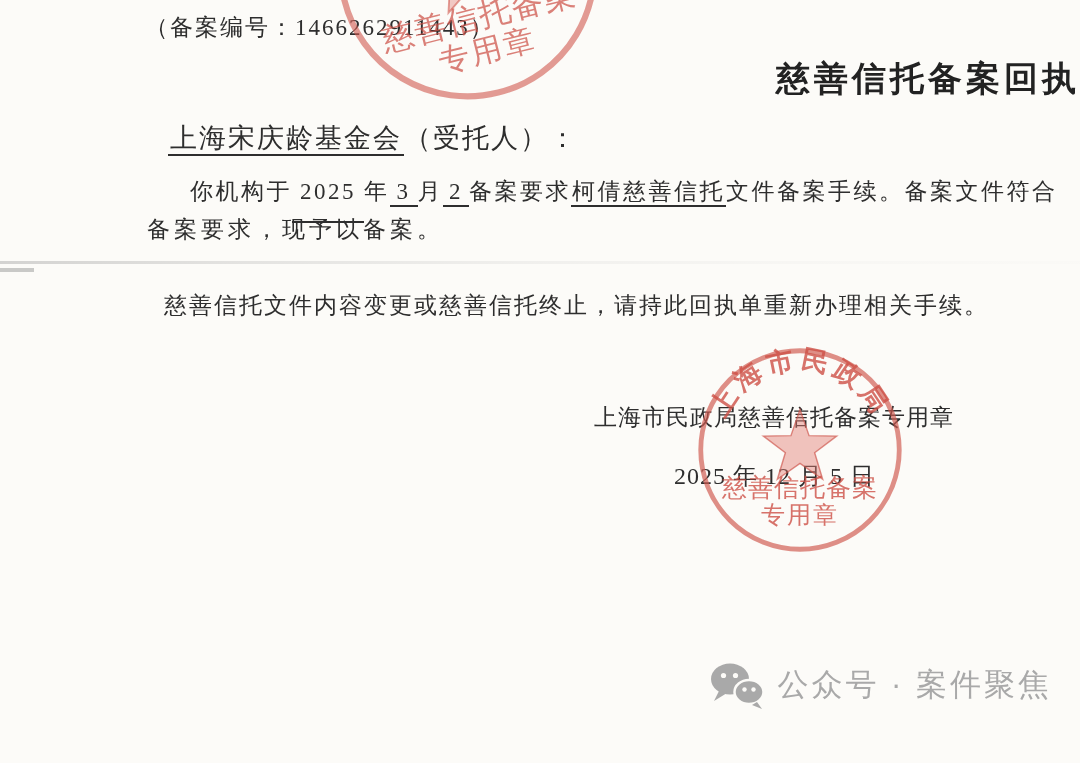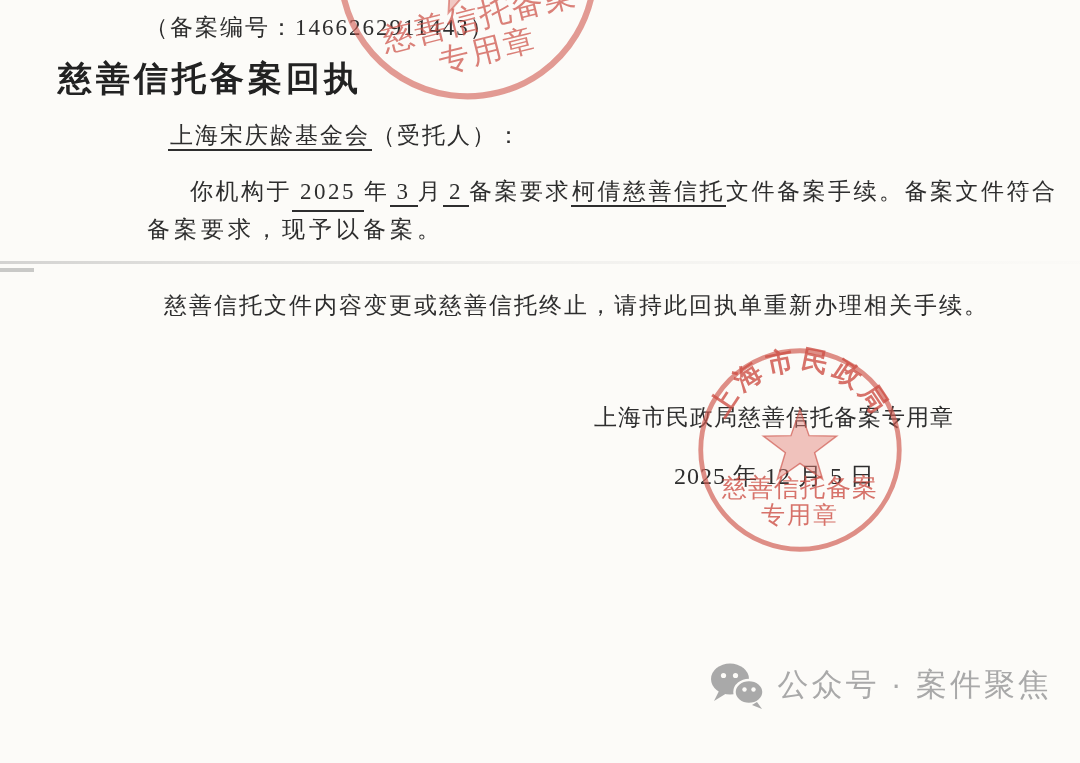--- a/index.html
+++ b/index.html
@@ -7,32 +7,32 @@
     position:relative;
     width:1080px;height:763px;
     background:#fcfbf8;
     overflow:hidden;
     font-family:"Liberation Serif","DejaVu Serif",serif;
     color:#2e2e2e;
   }
   .abs{position:absolute;white-space:nowrap;}
 
   .filing-number{left:145px;top:12px;font-size:23px;letter-spacing:2px;}
-  .doc-title{left:0;top:56px;width:100%;text-align:left;text-indent:58px;
+  .doc-title{left:0;top:56px;width:100%;text-align:right;text-indent:58px;
              font-size:34px;font-weight:bold;letter-spacing:4px;color:#222;}
-  .addressee{left:168px;top:120px;font-size:23px;letter-spacing:2px;}
+  .addressee{left:168px;top:120px;font-size:27px;letter-spacing:2px;}
   .p1l1{left:190px;top:176px;font-size:23px;letter-spacing:2.5px;}
   .p1l2{left:147px;top:214px;font-size:23px;letter-spacing:4px;}
   .p2  {left:164px;top:290px;font-size:23px;letter-spacing:2px;}
   .issuer{left:594px;top:402px;font-size:23px;letter-spacing:1px;}
   .issue-date{left:674px;top:460px;font-size:24px;letter-spacing:1px;}
 
   .u{border-bottom:2px solid #2e2e2e;}
   .u-name{padding:0 2px 1px 2px;}
-  .u-year{padding:0 8px 6px 8px;font-family:Liberation Serif, serif;}
+  .u-year{padding:0 8px 17px 8px;font-family:Liberation Serif, serif;}
   .u-month{padding:0 7px 1px 7px;}
   .u-day{padding:0 6px 1px 6px;}
   .u-trust{padding:0 1px 1px 1px;}
 
   
   .crease{left:0;top:261px;width:1080px;height:3px;
     background:linear-gradient(90deg,
       rgba(150,150,150,.40) 0%,rgba(170,170,170,.30) 22%,
       rgba(185,185,185,.18) 48%,rgba(200,200,200,.10) 72%,
       rgba(210,210,210,.04) 100%);}

